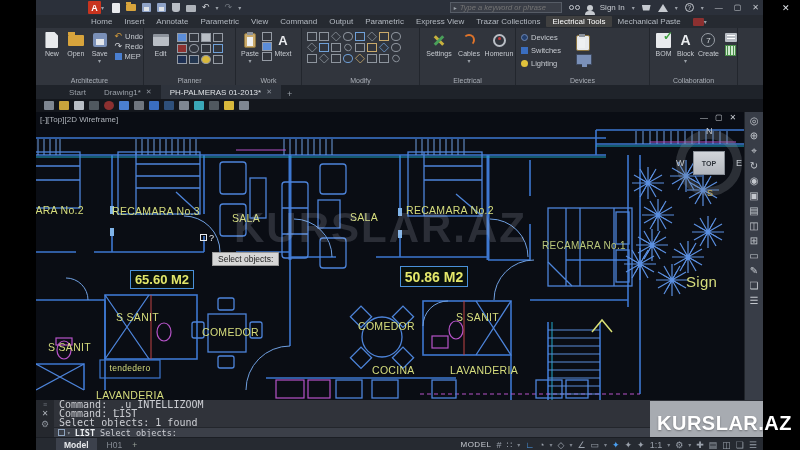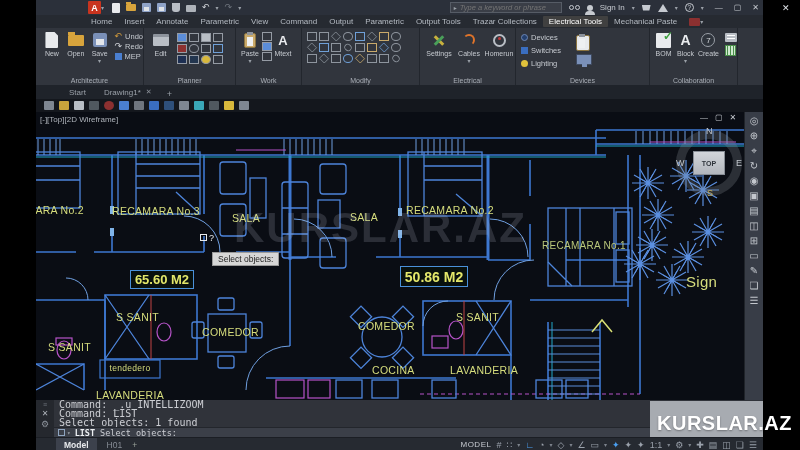--- a/index.html
+++ b/index.html
@@ -192,21 +192,21 @@
 
   <div class="tabrow">
     <span class="rtab">Home</span>
     <span class="rtab">Insert</span>
     <span class="rtab">Annotate</span>
     <span class="rtab">Parametric</span>
     <span class="rtab">View</span>
     <span class="rtab">Command</span>
     <span class="rtab">Output</span>
     <span class="rtab">Parametric</span>
-    <span class="rtab">Output Tools</span>
+    <span class="rtab">Express View</span>
     <span class="rtab">Trazar Collections</span>
     <span class="rtab active">Electrical Tools</span>
     <span class="rtab">Mechanical Paste</span>
     <span class="tab-extra"></span>
     <span class="caret">▾</span>
   </div>
 
   <div class="ribbon">
     <div class="panel" style="width:108px">
       <div class="pcontent" style="padding-left:4px">
@@ -407,20 +407,24 @@
     </div>
     <div class="panel" style="width:25px;border-right:0"></div>
   </div>
 
   <div class="filetabs">
     <div class="ftab">
           <span>Start</span>
         </div>
     <div class="ftab">
           <span>Drawing1*</span>
+          <span class="x">✕</span>
+        </div>
+    <div class="ftab active">
+          <span>PH-PALMERAS 01-2013*</span>
           <span class="x">✕</span>
         </div>
     <span class="newtab">+</span>
   </div>
 
   <div class="viewtools">
     <span class="vti" style="background:#7f8792"></span>
     <span class="vti" style="background:#c8a43c"></span>
     <span class="vti" style="background:#b9bec5"></span>
     <span class="vti" style="background:#50585f"></span>

